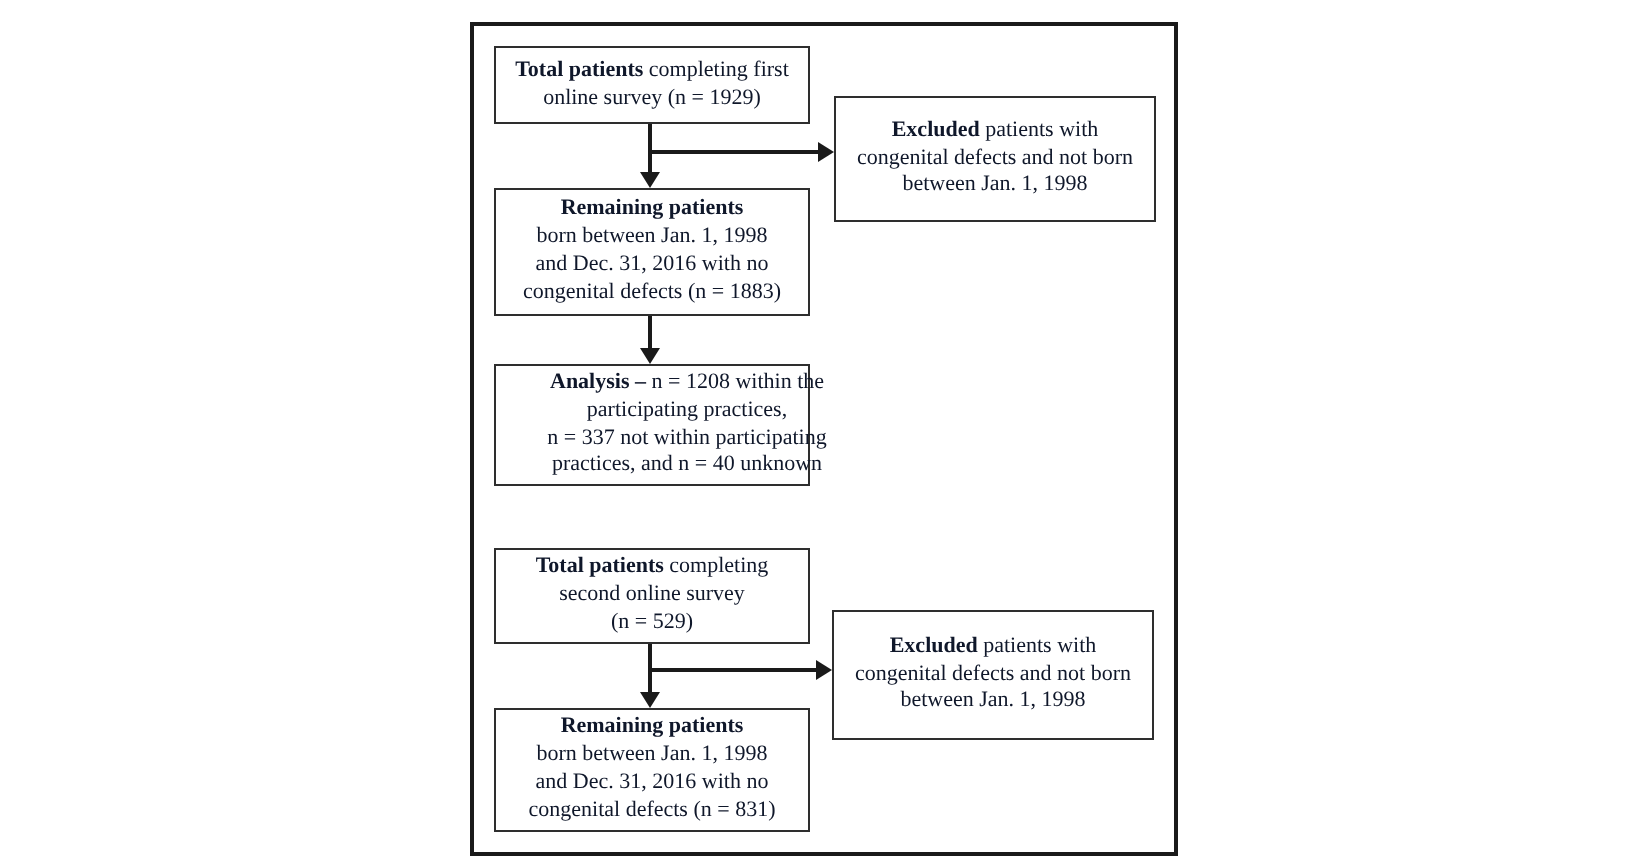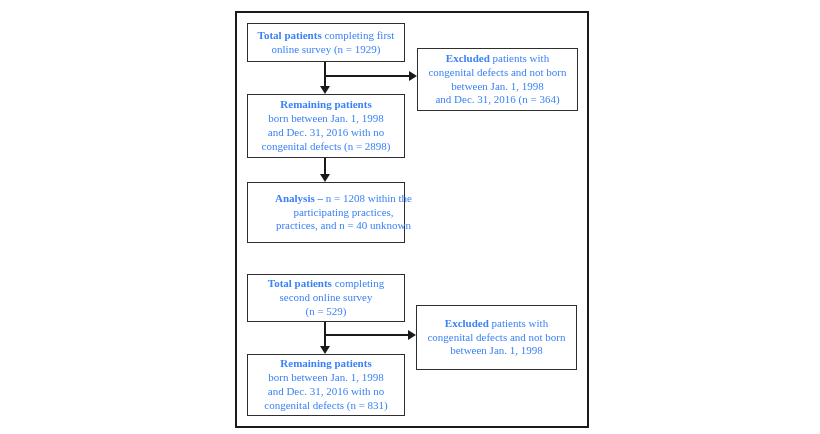--- a/index.html
+++ b/index.html
@@ -7,21 +7,21 @@
     --line:#1a1a1a;
     --box-border:#2e2e2e;
     --bg:#ffffff;
   }
   html,body{margin:0;padding:0;background:var(--bg);}
   .canvas{
     position:relative;
     width:820px;height:434px;
     background:var(--bg);
     font-family:"Liberation Serif","DejaVu Serif",serif;
-    color:#3b82f6;
+    color:#0f172a;
     overflow:hidden;
   }
   .outer-frame{
     position:absolute;
     left:235px;top:11px;width:354px;height:417px;
     box-sizing:border-box;
     border:2px solid var(--line);
     background:var(--bg);
   }
   .box{
@@ -62,33 +62,33 @@
 
   <div class="box" style="left:247px;top:23px;width:158px;height:39px;">
     <div class="ln"><span class="b">Total patients</span><span> completing first</span></div>
     <div class="ln">online survey (n = 1929)</div>
   </div>
 
   <div class="box" style="left:417px;top:48px;width:161px;height:63px;">
     <div class="ln"><span class="b">Excluded</span><span> patients with</span></div>
     <div class="ln">congenital defects and not born</div>
     <div class="ln">between Jan. 1, 1998</div>
-    <div class="ln">and Dec. 31, 2016 (n = 364)</div>
   </div>
 
   <div class="box" style="left:247px;top:94px;width:158px;height:64px;">
     <div class="ln b">Remaining patients</div>
     <div class="ln">born between Jan. 1, 1998</div>
     <div class="ln">and Dec. 31, 2016 with no</div>
-    <div class="ln">congenital defects (n = 2898)</div>
+    <div class="ln">congenital defects (n = 1883)</div>
   </div>
 
   <div class="box" style="left:247px;top:182px;width:158px;height:61px;padding-left:35px;">
     <div class="ln"><span class="b">Analysis – </span><span>n = 1208 within the</span></div>
     <div class="ln">participating practices,</div>
+    <div class="ln">n = 337 not within participating</div>
     <div class="ln">practices, and n = 40 unknown</div>
   </div>
 
   <div class="box" style="left:247px;top:274px;width:158px;height:48px;">
     <div class="ln"><span class="b">Total patients</span><span> completing</span></div>
     <div class="ln">second online survey</div>
     <div class="ln">(n = 529)</div>
   </div>
 
   <div class="box" style="left:416px;top:305px;width:161px;height:65px;">

